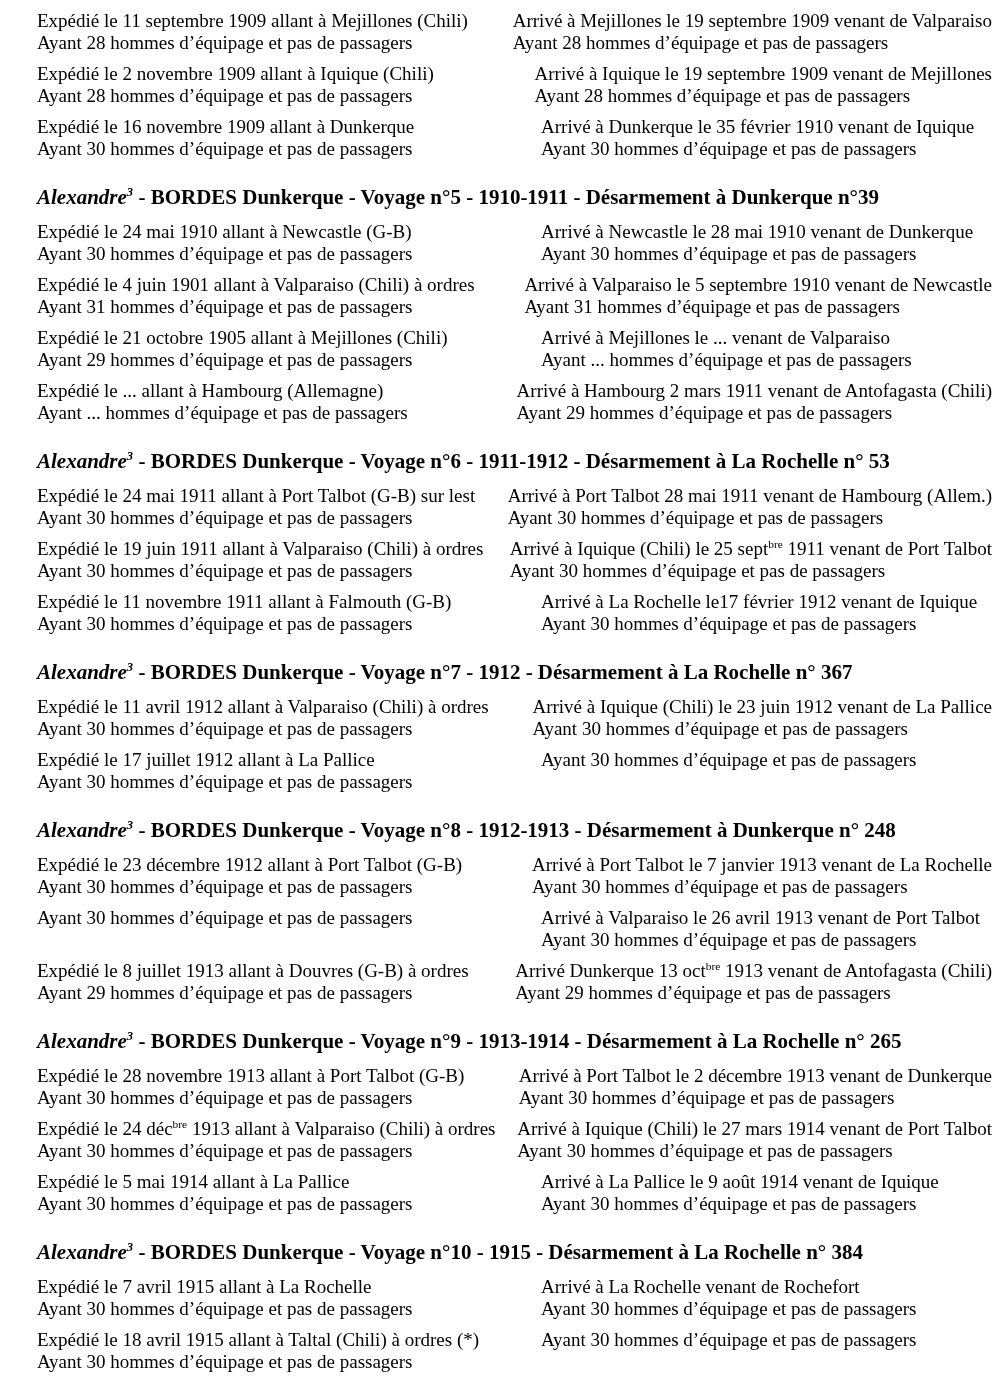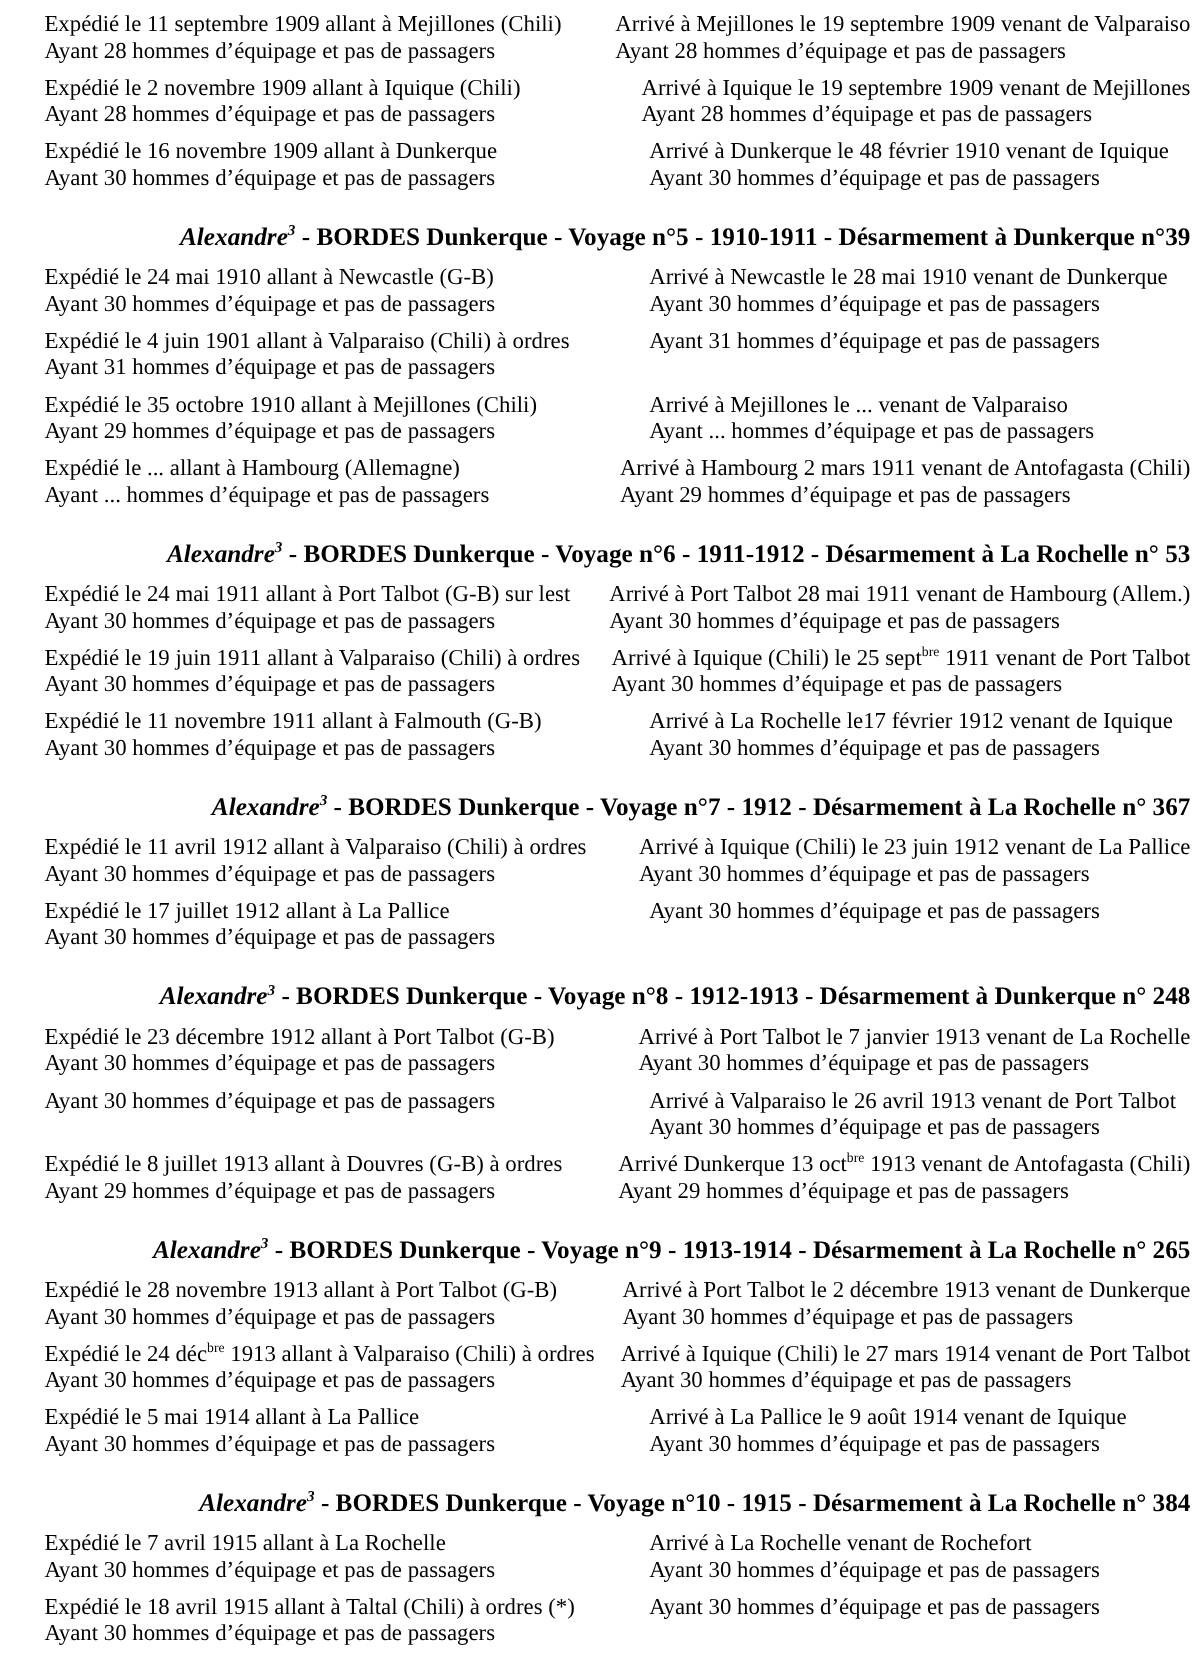--- a/index.html
+++ b/index.html
@@ -6,21 +6,21 @@
   html, body { background:#ffffff; }
   body {
     width:1000px; height:1384px; overflow:hidden;
     font-family:"Liberation Serif", serif;
     color:#000000;
   }
   .page { padding:10px 8px 0 8px; }
   #doc-root { display:flex; flex-direction:column;margin-left:29px; }
   .voyage-section { display:flex; flex-direction:column; }
   .voyage-header {
-    text-align:right;
+    text-align:left;
     font-size:21px; font-weight:bold;
     line-height:28px;
     margin:14px 0 10px 0;
     white-space:nowrap;
   }
   .voyage-header .ship { font-style:italic; }
   .entry-row { display:flex; margin-bottom:9px; }
   .col { display:block; }
   .col.dep { width:504px; padding-right:10px; }
   .col.arr { flex:1; }
@@ -58,21 +58,21 @@
       <p class="l2">Ayant 28 hommes d’équipage et pas de passagers</p>
     </div>
   </div>
 
   <div class="entry-row">
     <div class="col dep">
       <p class="l1">Expédié le 16 novembre 1909 allant à Dunkerque</p>
       <p class="l2">Ayant 30 hommes d’équipage et pas de passagers</p>
     </div>
     <div class="col arr">
-      <p class="l1">Arrivé à Dunkerque le 48 février 1910 venant de Iquique</p>
+      <p class="l1">Arrivé à Dunkerque le 35 février 1910 venant de Iquique</p>
       <p class="l2">Ayant 30 hommes d’équipage et pas de passagers</p>
     </div>
   </div>
 </section>
       <section class="voyage-section">
   <h2 class="voyage-header"><span class="ship">Alexandre<sup>3</sup></span><span class="rest"> - BORDES Dunkerque - Voyage n°5 - 1910-1911 - Désarmement à Dunkerque n°39</span></h2>
 
   <div class="entry-row">
     <div class="col dep">
       <p class="l1">Expédié le 24 mai 1910 allant à Newcastle (G-B)</p>
@@ -83,27 +83,28 @@
       <p class="l2">Ayant 30 hommes d’équipage et pas de passagers</p>
     </div>
   </div>
 
   <div class="entry-row">
     <div class="col dep">
       <p class="l1">Expédié le 4 juin 1901 allant à Valparaiso (Chili) à ordres</p>
       <p class="l2">Ayant 31 hommes d’équipage et pas de passagers</p>
     </div>
     <div class="col arr">
+      <p class="l1">Arrivé à Valparaiso le 5 septembre 1910 venant de Newcastle</p>
       <p class="l2">Ayant 31 hommes d’équipage et pas de passagers</p>
     </div>
   </div>
 
   <div class="entry-row">
     <div class="col dep">
-      <p class="l1">Expédié le 35 octobre 1910 allant à Mejillones (Chili)</p>
+      <p class="l1">Expédié le 21 octobre 1905 allant à Mejillones (Chili)</p>
       <p class="l2">Ayant 29 hommes d’équipage et pas de passagers</p>
     </div>
     <div class="col arr">
       <p class="l1">Arrivé à Mejillones le ... venant de Valparaiso</p>
       <p class="l2">Ayant ... hommes d’équipage et pas de passagers</p>
     </div>
   </div>
 
   <div class="entry-row">
     <div class="col dep">

